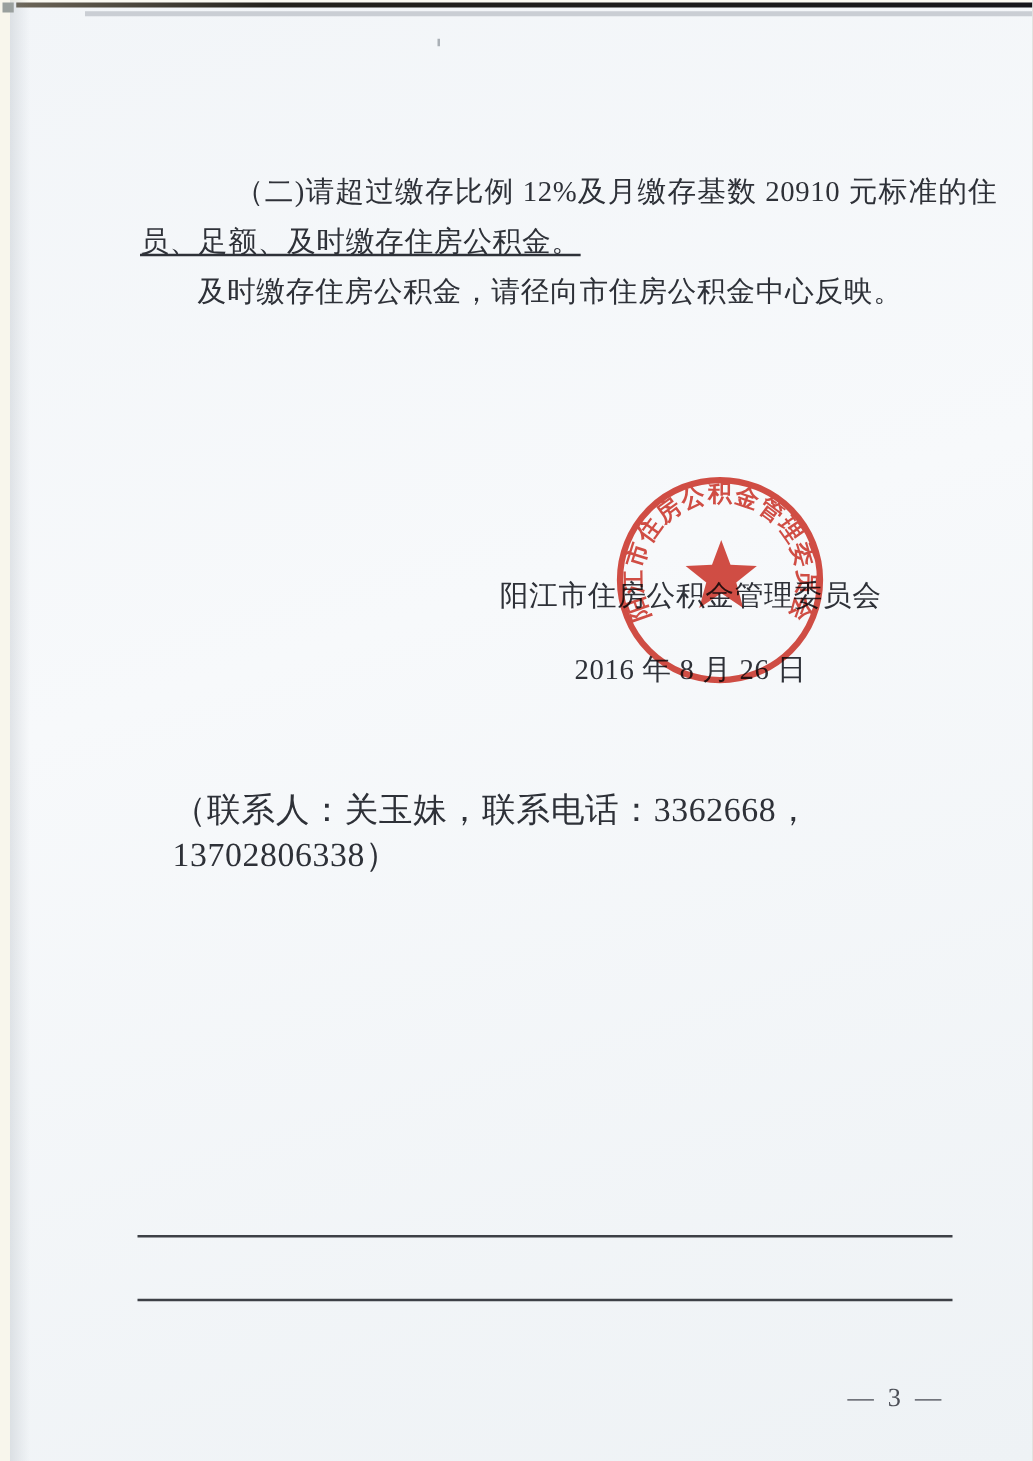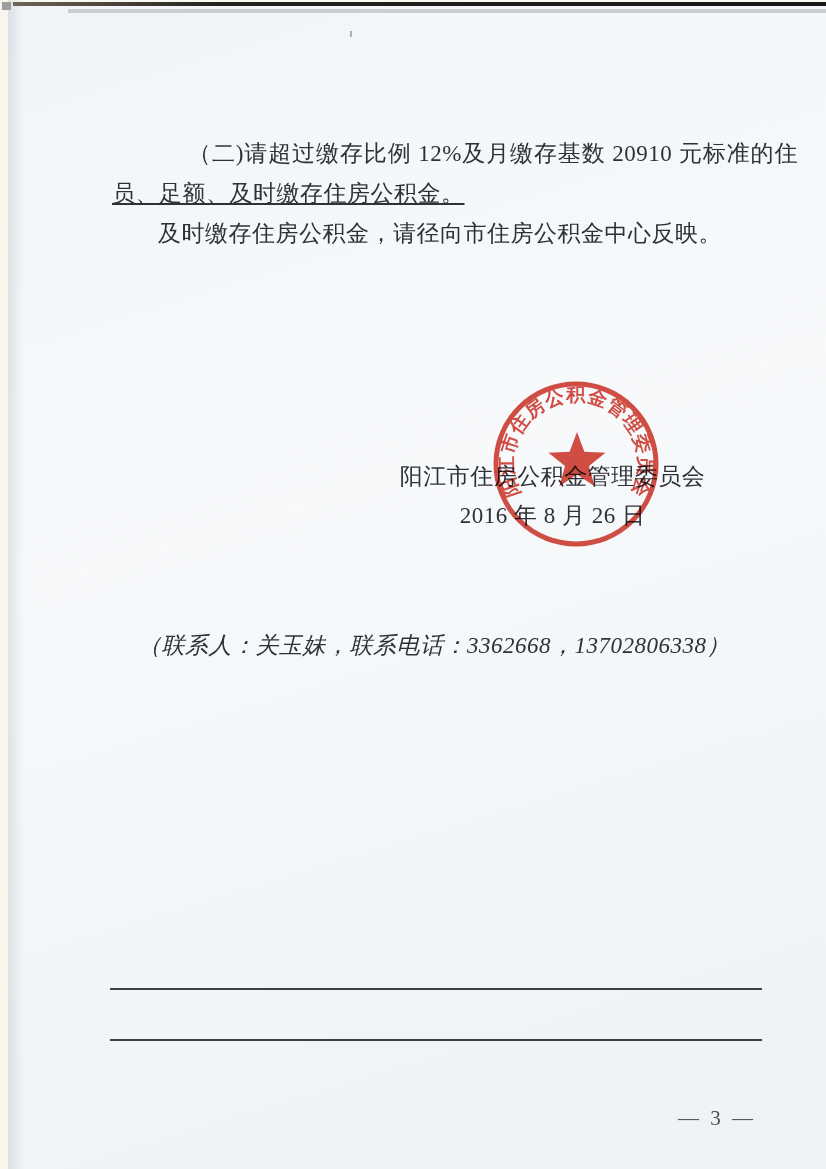--- a/index.html
+++ b/index.html
@@ -32,30 +32,30 @@
   }
   .bline { text-align: justify; text-align-last: justify; }
   .bline.first   { padding-left: 76px; }
   .bline.paraend { text-align-last: left; text-decoration: underline; }
   .bline.indent2 { text-indent: 46px; text-align-last: left; }
 
   
   .sig { position: absolute; left: 380px; width: 345px; text-align: center;
          font-size: 23px; letter-spacing: .5px; line-height: 30px; }
   .sig-org  { top: 462px; }
-  .sig-date { top: 501px; }
+  .sig-date { top: 521px; }
 
   
   .stamp { position: absolute; left: 486px; top: 374px;
            mix-blend-mode: multiply; opacity: .88; }
   .stamp text { font-family: "Liberation Serif", "DejaVu Serif", serif; font-weight: bold; }
 
   
   .contact { position: absolute; left: 138px; top: 630px;
-             font-size: 23px; letter-spacing: .5px; font-style: italic; }
+             font-size: 27px; letter-spacing: .5px; }
 
   
   .footer-rule { position: absolute; left: 110px; width: 652px; height: 2px; background: #3d4046; }
   .rule-top    { top: 988px; }
   .rule-bottom { top: 1039px; }
   .footer-row  { position: absolute; left: 112px; width: 650px; top: 1001px;
                  display: flex; justify-content: space-between;
                  font-size: 22px; letter-spacing: 1px; color: #33363d; }
 
   

